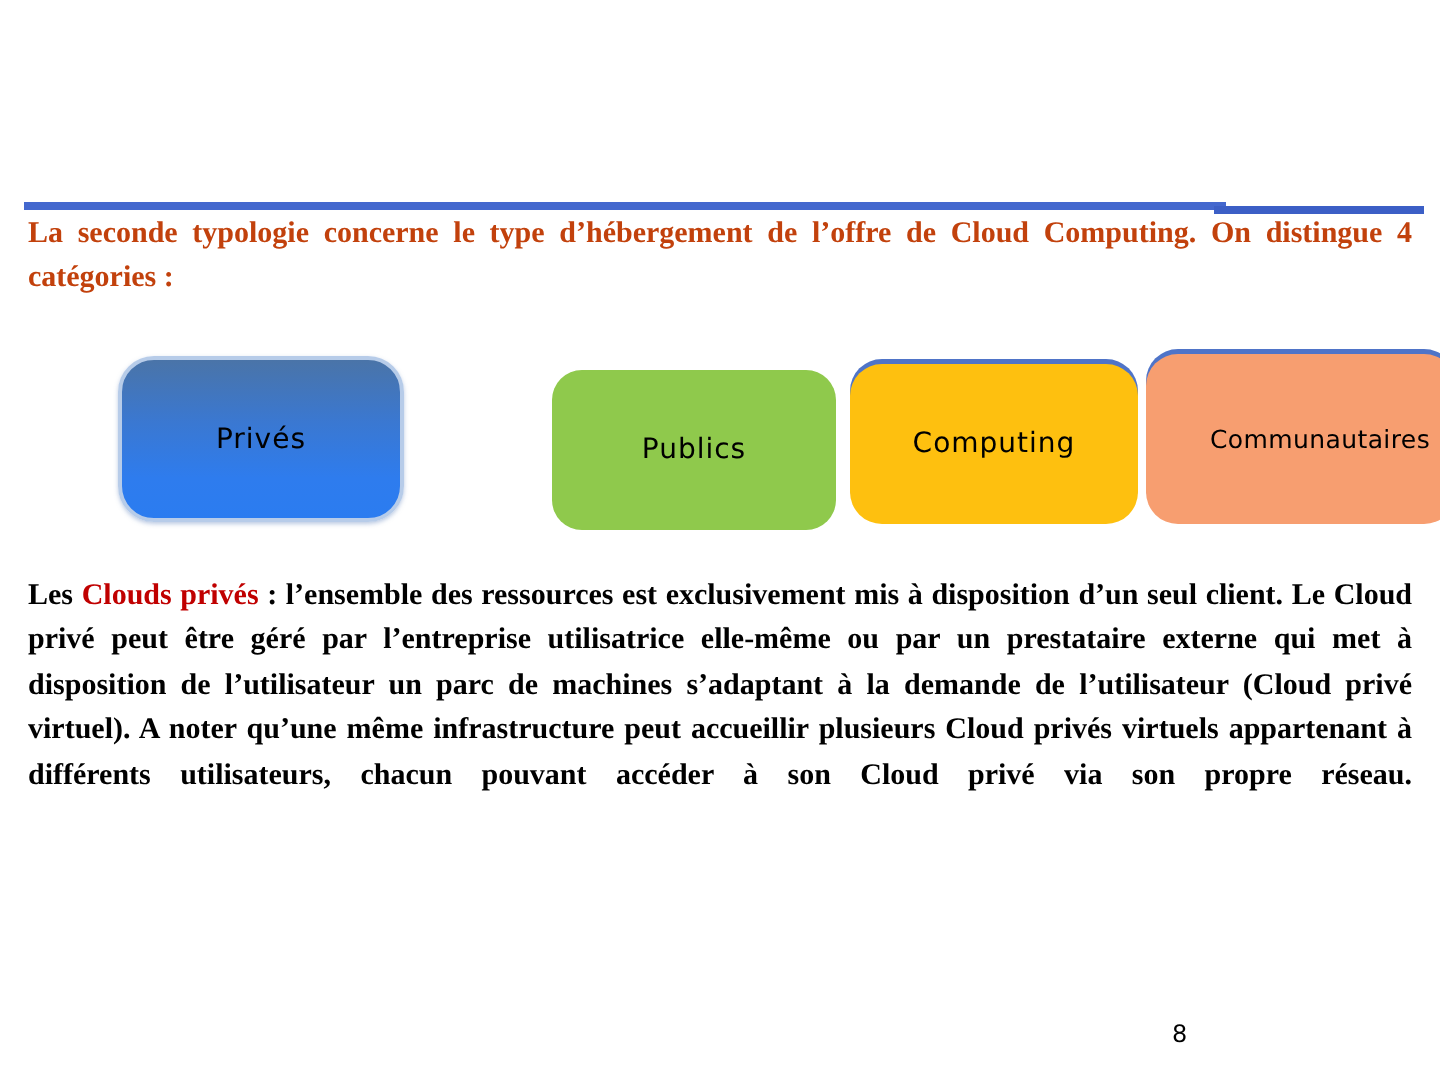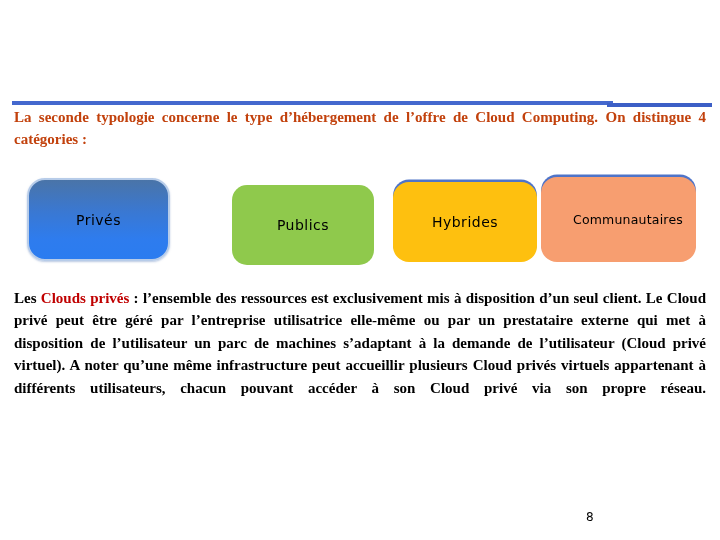--- a/index.html
+++ b/index.html
@@ -50,31 +50,32 @@
   }
 
   
   .box {
     position: absolute;
     display: flex; align-items: center; justify-content: center;
     font-family: "DejaVu Sans", "Liberation Sans", sans-serif;
     color: #000000;
     text-align: center;
     box-sizing: border-box;
+    margin-left: 32px;
   }
   .box-prives {
     left: 27px; top: 178px; width: 143px; height: 83px;
     border-radius: 18px;
     border: 2px solid #b7cce9;
     background: linear-gradient(180deg, #4a74a8 0%, #3a78d2 40%, #2e7cee 75%, #2b7cf0 100%);
     font-size: 14px; letter-spacing: 0.5px;
     box-shadow: 0 1px 2px rgba(120,150,200,0.5);
   }
   .box-publics {
-    left: 232px; top: 185px; width: 142px; height: 80px;
+    left: 244px; top: 185px; width: 142px; height: 80px;
     border-radius: 15px;
     font-size: 14px; letter-spacing: 0.5px;
   }
   .box-hybrides {
     left: 393px; top: 182px; width: 144px; height: 80px;
     border-radius: 16px;
     font-size: 14px; letter-spacing: 0.5px;
     box-shadow: 0 -2.5px 0 0 #4f74c8;
   }
   .box-comm {
@@ -124,21 +125,21 @@
 
   <div class="box box-prives">
     <span>Privés</span>
   </div>
 
   <div class="box box-publics" style="background-color: rgb(143, 201, 76);">
     <span>Publics</span>
   </div>
 
   <div class="box box-hybrides" style="background-color: rgb(254, 192, 15);">
-    <span>Hybrides</span>
+    <span>Computing</span>
   </div>
 
   <div class="box box-comm" style="background-color: rgb(247, 158, 112);">
     <span>Communautaires</span>
   </div>
 
   <div class="paragraph"><span>Les </span><span class="hl" style="color: rgb(192, 0, 0);">Clouds privés</span><span> : l’ensemble des ressources est exclusivement mis à disposition d’un seul client. Le Cloud privé peut être géré par l’entreprise utilisatrice elle-même ou par un prestataire externe qui met à disposition de l’utilisateur un parc de machines s’adaptant à la demande de l’utilisateur (Cloud privé virtuel). A noter qu’une même infrastructure peut accueillir plusieurs Cloud privés virtuels appartenant à différents utilisateurs, chacun pouvant accéder à son Cloud privé via son propre réseau.</span></div>
 
   <div class="page-number">8</div>
 

